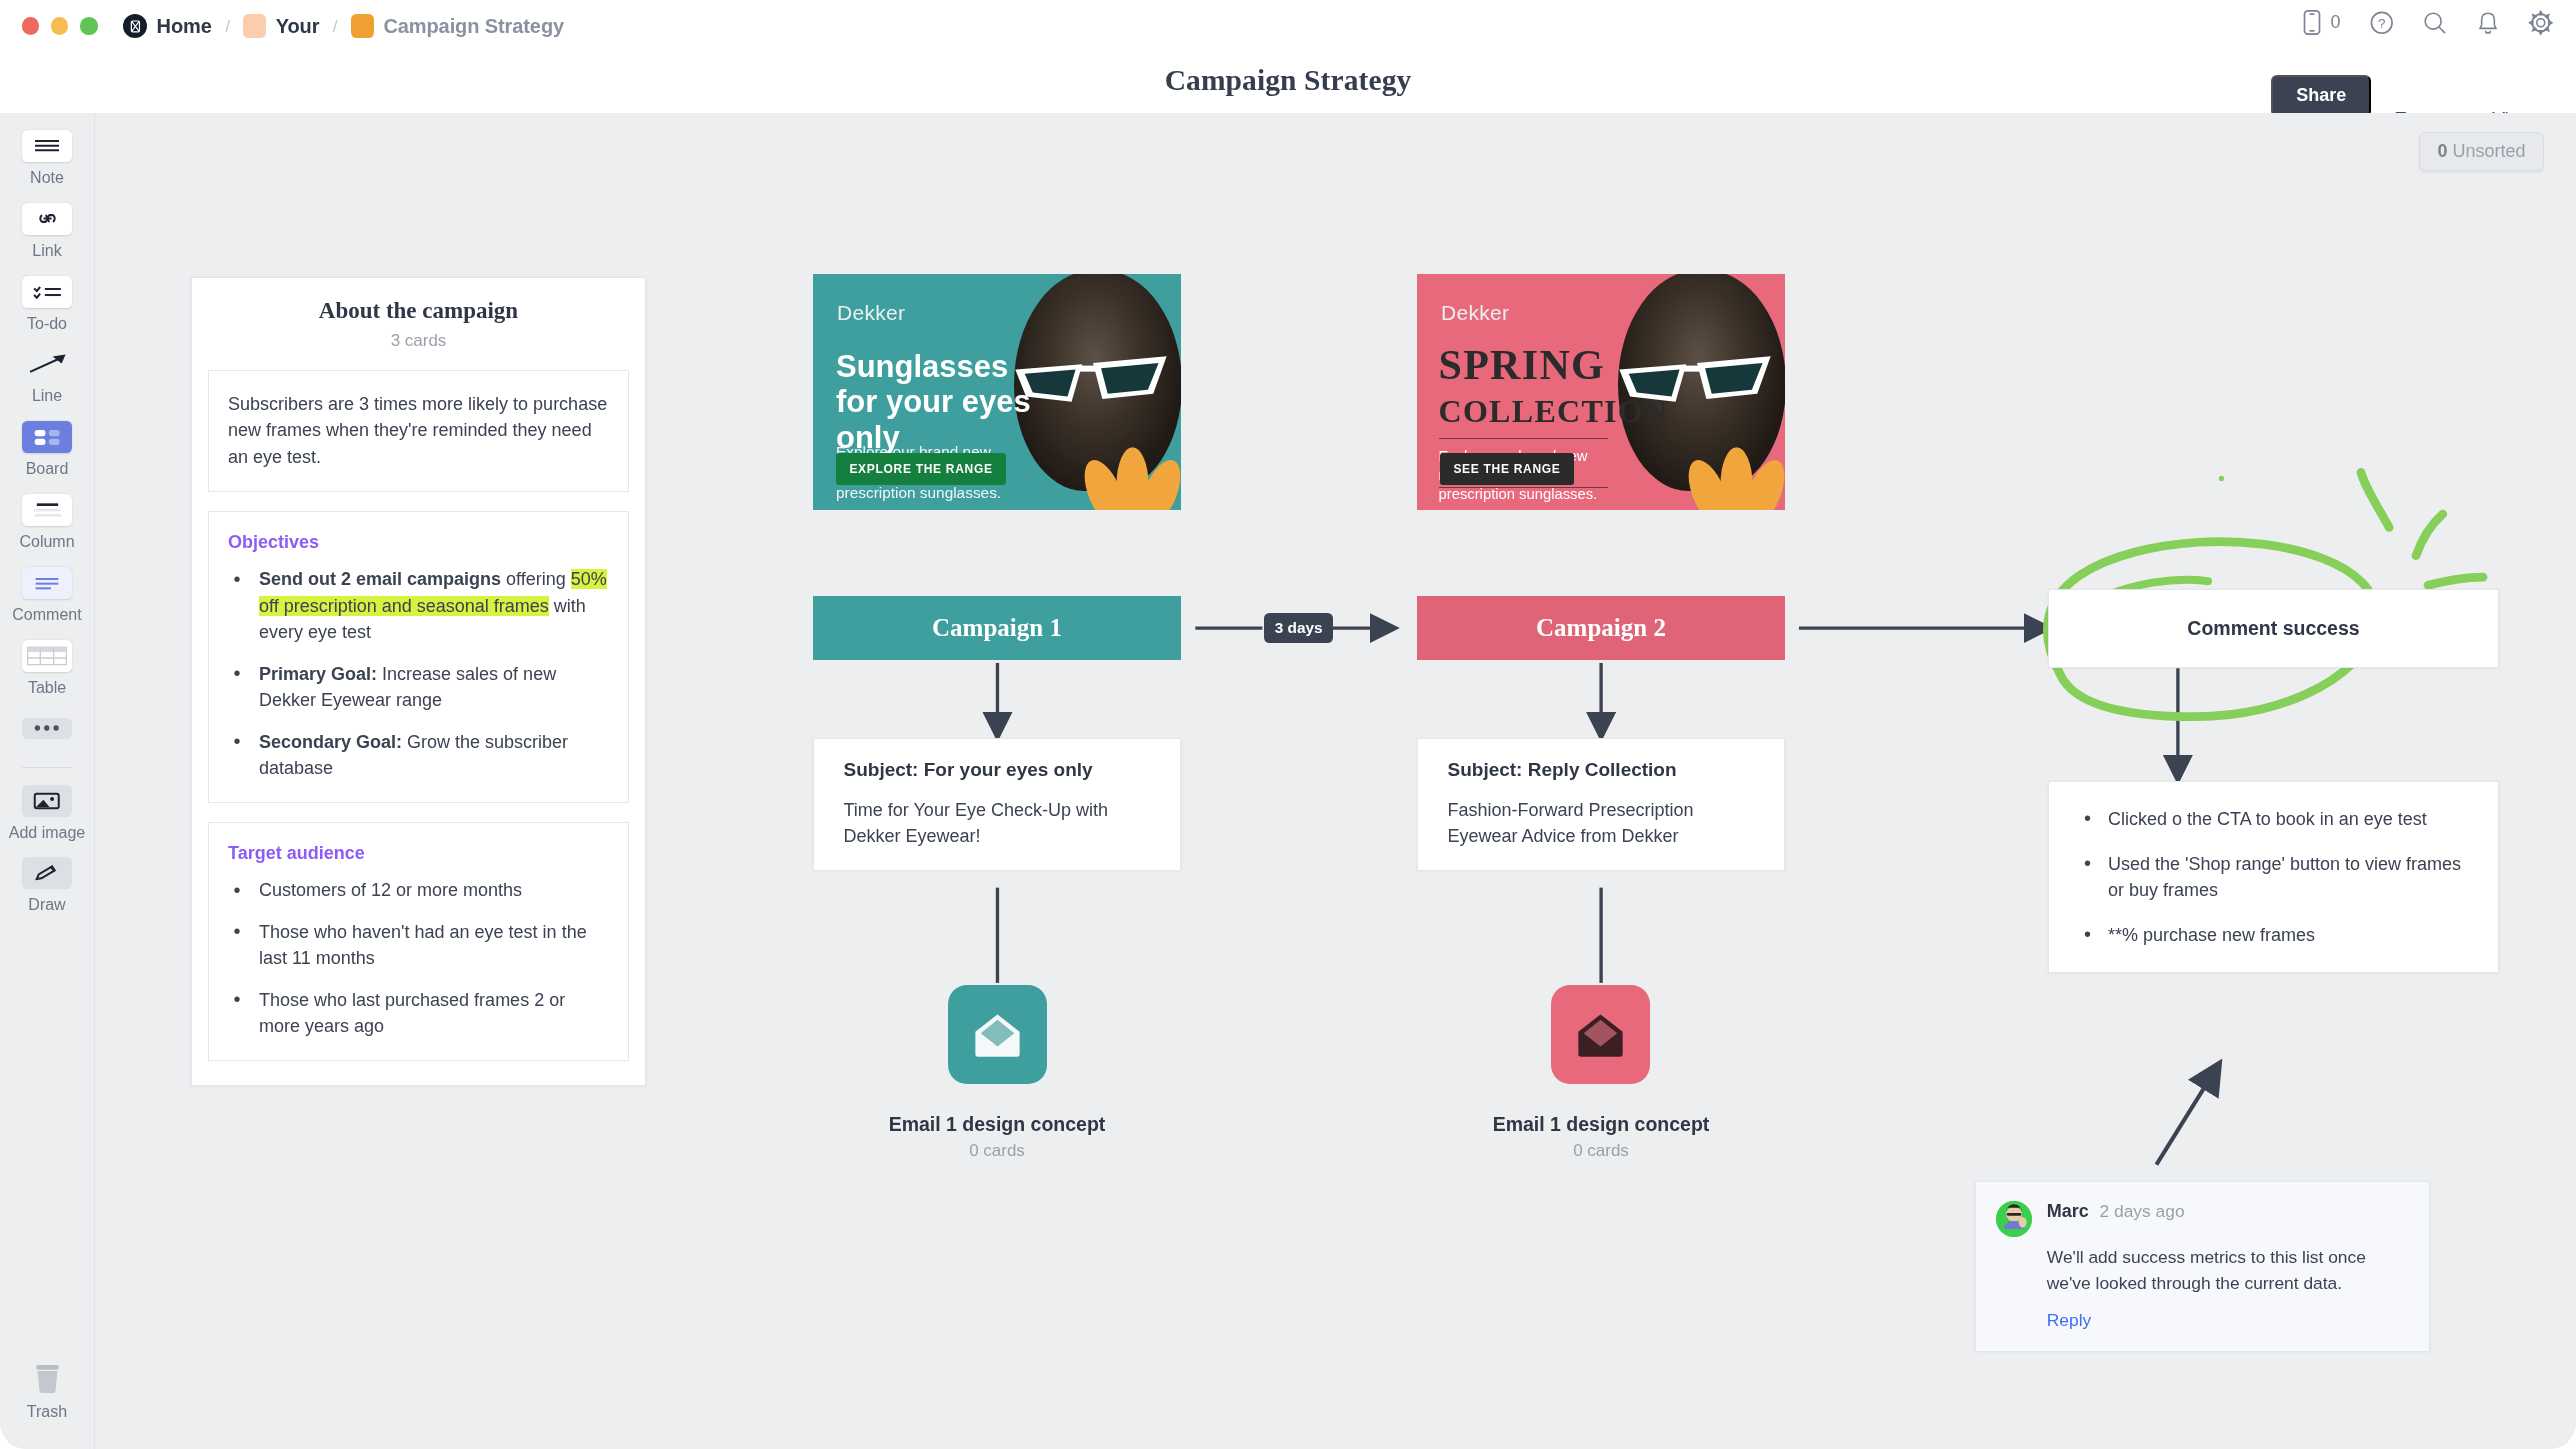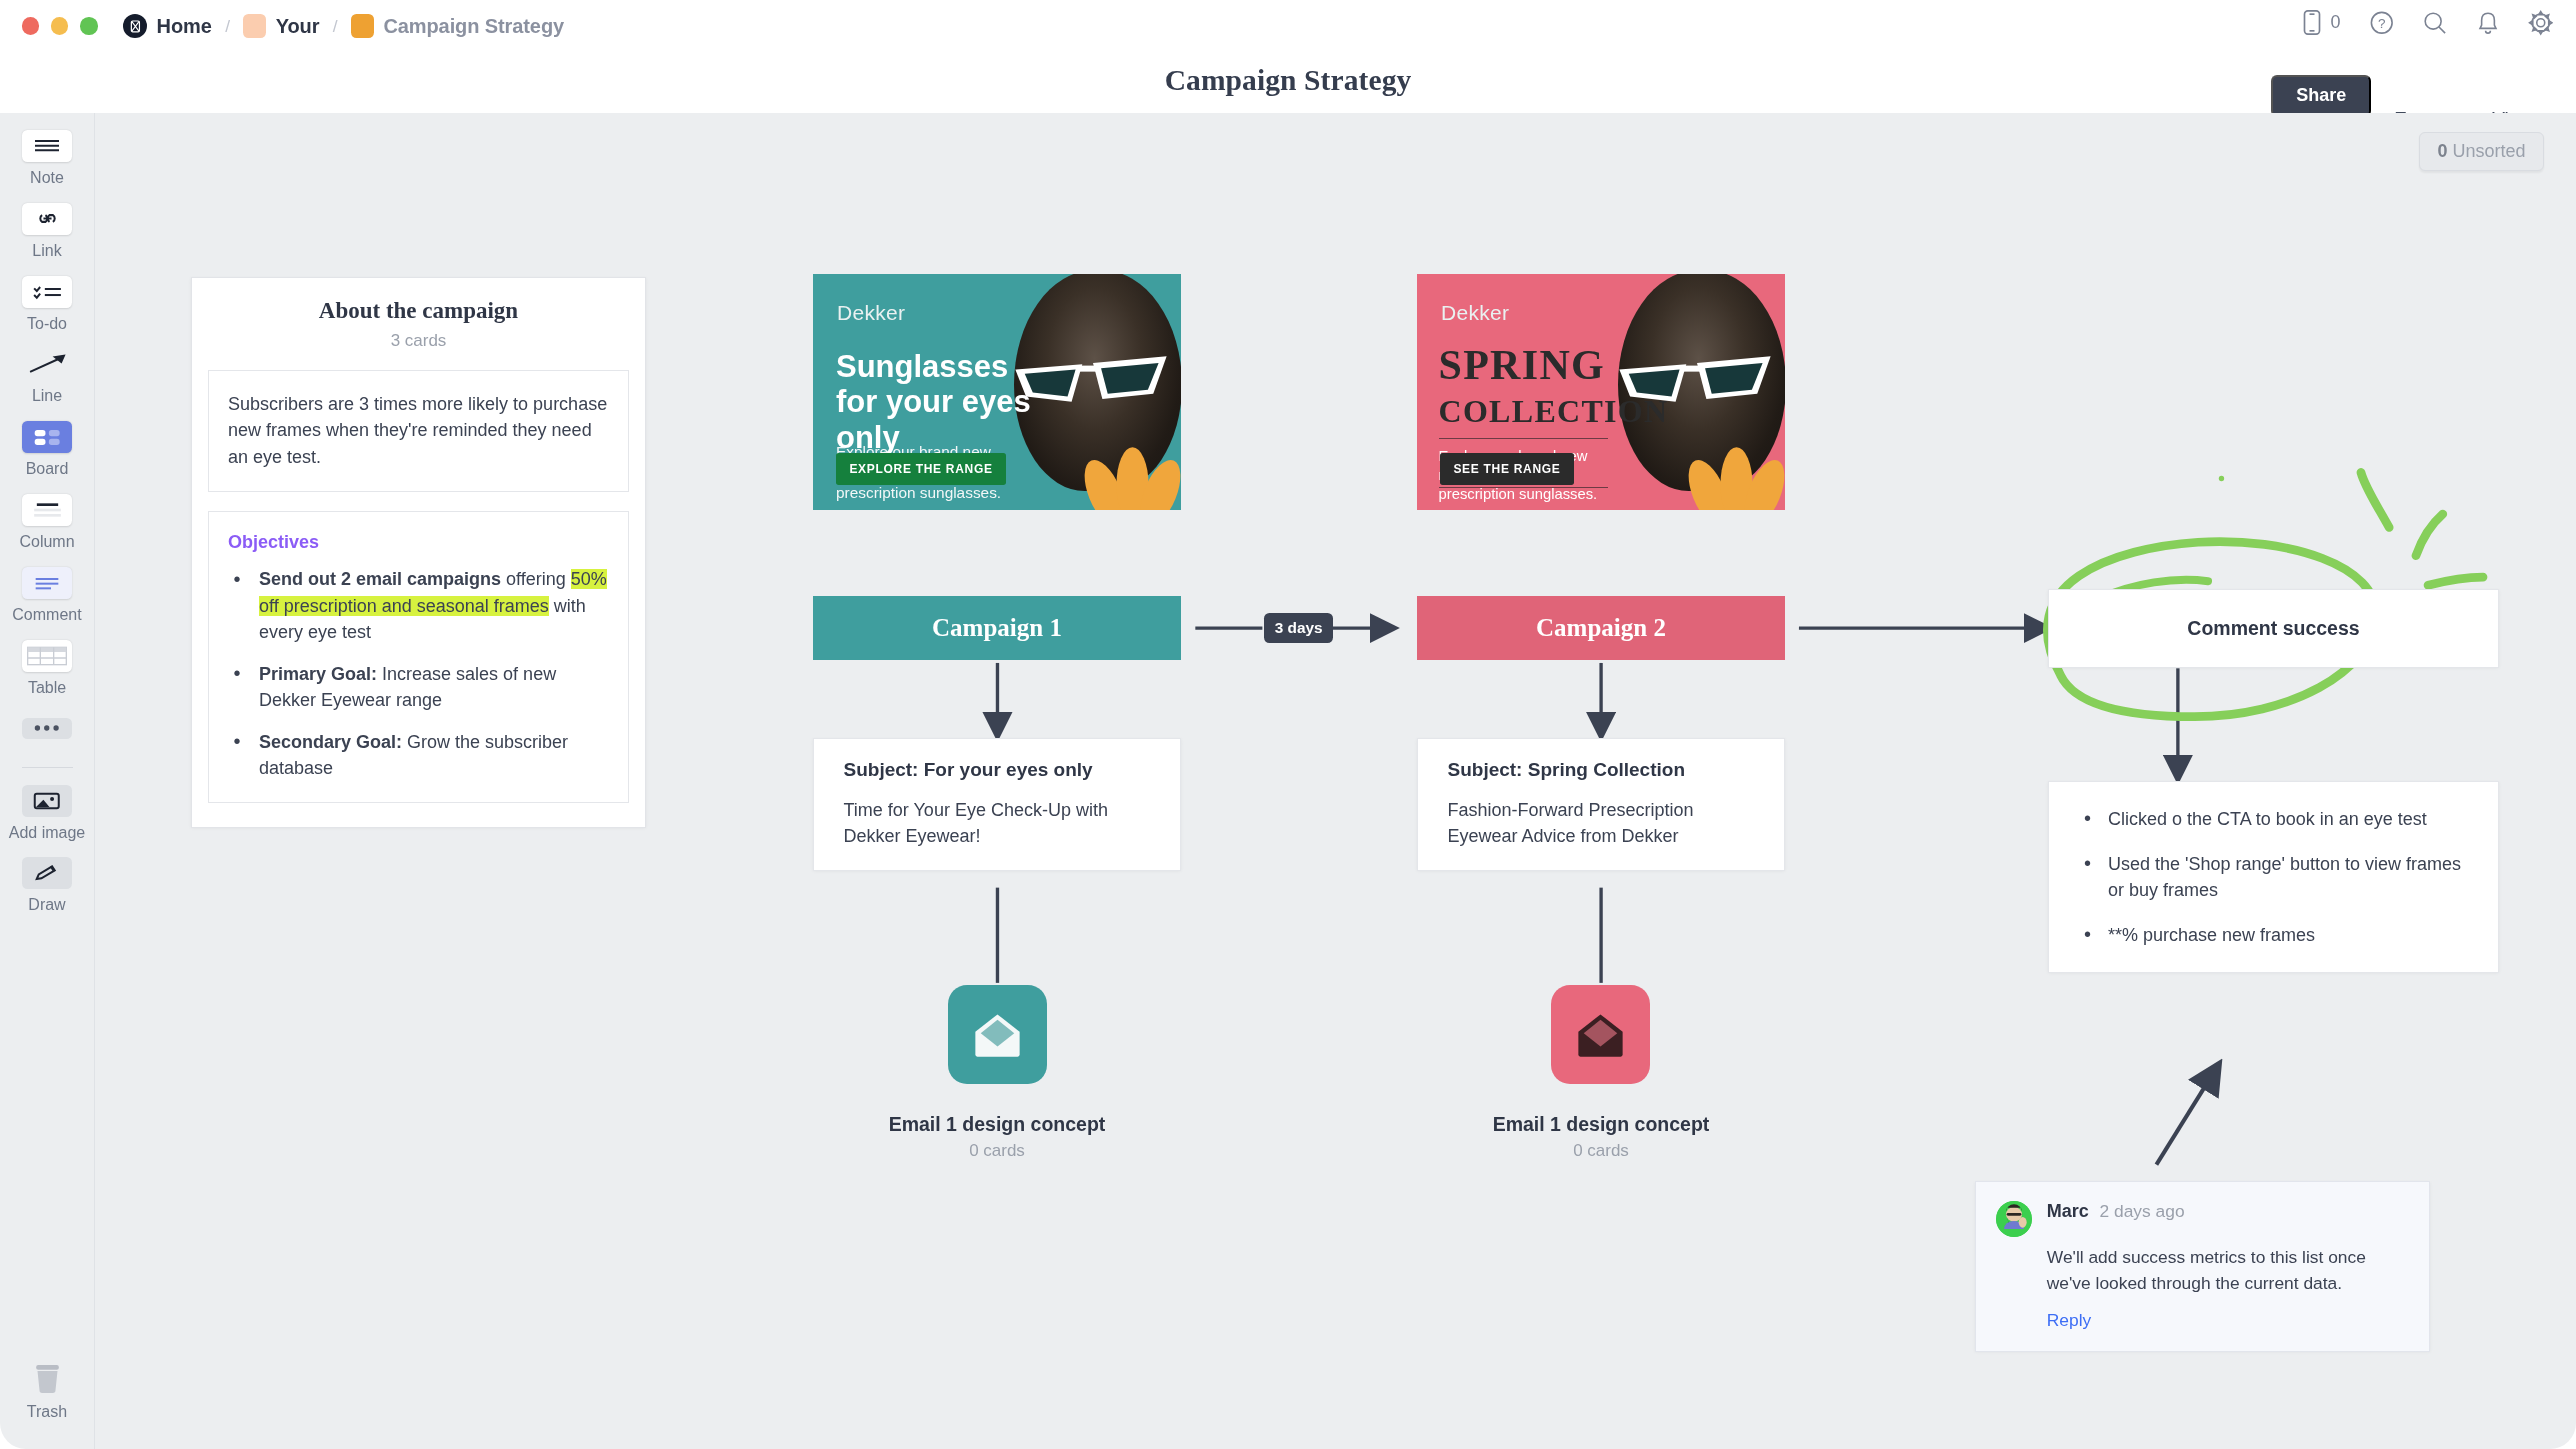--- a/index.html
+++ b/index.html
@@ -546,20 +546,28 @@
           </li>
           <li>
             <span class="bld">Primary Goal:</span><span> Increase sales of new Dekker Eyewear range</span>
           </li>
           <li>
             <span class="bld">Secondary Goal:</span><span> Grow the subscriber database</span>
           </li>
         </ul>
       </div>
 
+      <div class="subcard">
+        <h4>Target audience</h4>
+        <ul>
+          <li>Customers of 12 or more months</li>
+          <li>Those who haven't had an eye test in the last 11 months</li>
+          <li>Those who last purchased frames 2 or more years ago</li>
+        </ul>
+      </div>
     </div>
 
     <div class="banner teal" style="left:718px; top:161px;">
       <div class="photo">
         <div class="face"></div>
         <svg class="glasses" viewBox="0 0 242 86">
           <g fill="#ffffff">
               <path d="M8,26 L108,18 L92,74 L24,66 Z"></path>
               <path d="M124,16 L234,6 L214,62 L138,70 Z"></path>
               <rect x="104" y="20" width="26" height="9"></rect>
@@ -620,21 +628,21 @@
     <div class="daypill" style="left:1169px; top:500px;">3 days</div>
 
     <div class="successbox" style="left:1953px; top:476px;">Comment success</div>
 
     <div class="wcard" style="left:718px; top:625px; width:368px;">
       <h5>Subject: For your eyes only</h5>
       <p>Time for Your Eye Check-Up with Dekker Eyewear!</p>
     </div>
 
     <div class="wcard" style="left:1322px; top:625px; width:368px;">
-      <h5>Subject: Spring Collection</h5>
+      <h5>Subject: Reply Collection</h5>
       <p>Fashion-Forward Presecription Eyewear Advice from Dekker</p>
     </div>
 
     <div class="wcard" style="left:1953px; top:668px; width:451px; padding:24px 29.5px;">
       <ul>
         <li>Clicked o the CTA to book in an eye test</li>
         <li>Used the 'Shop range' button to view frames or buy frames</li>
         <li>**% purchase new frames</li>
       </ul>
     </div>

